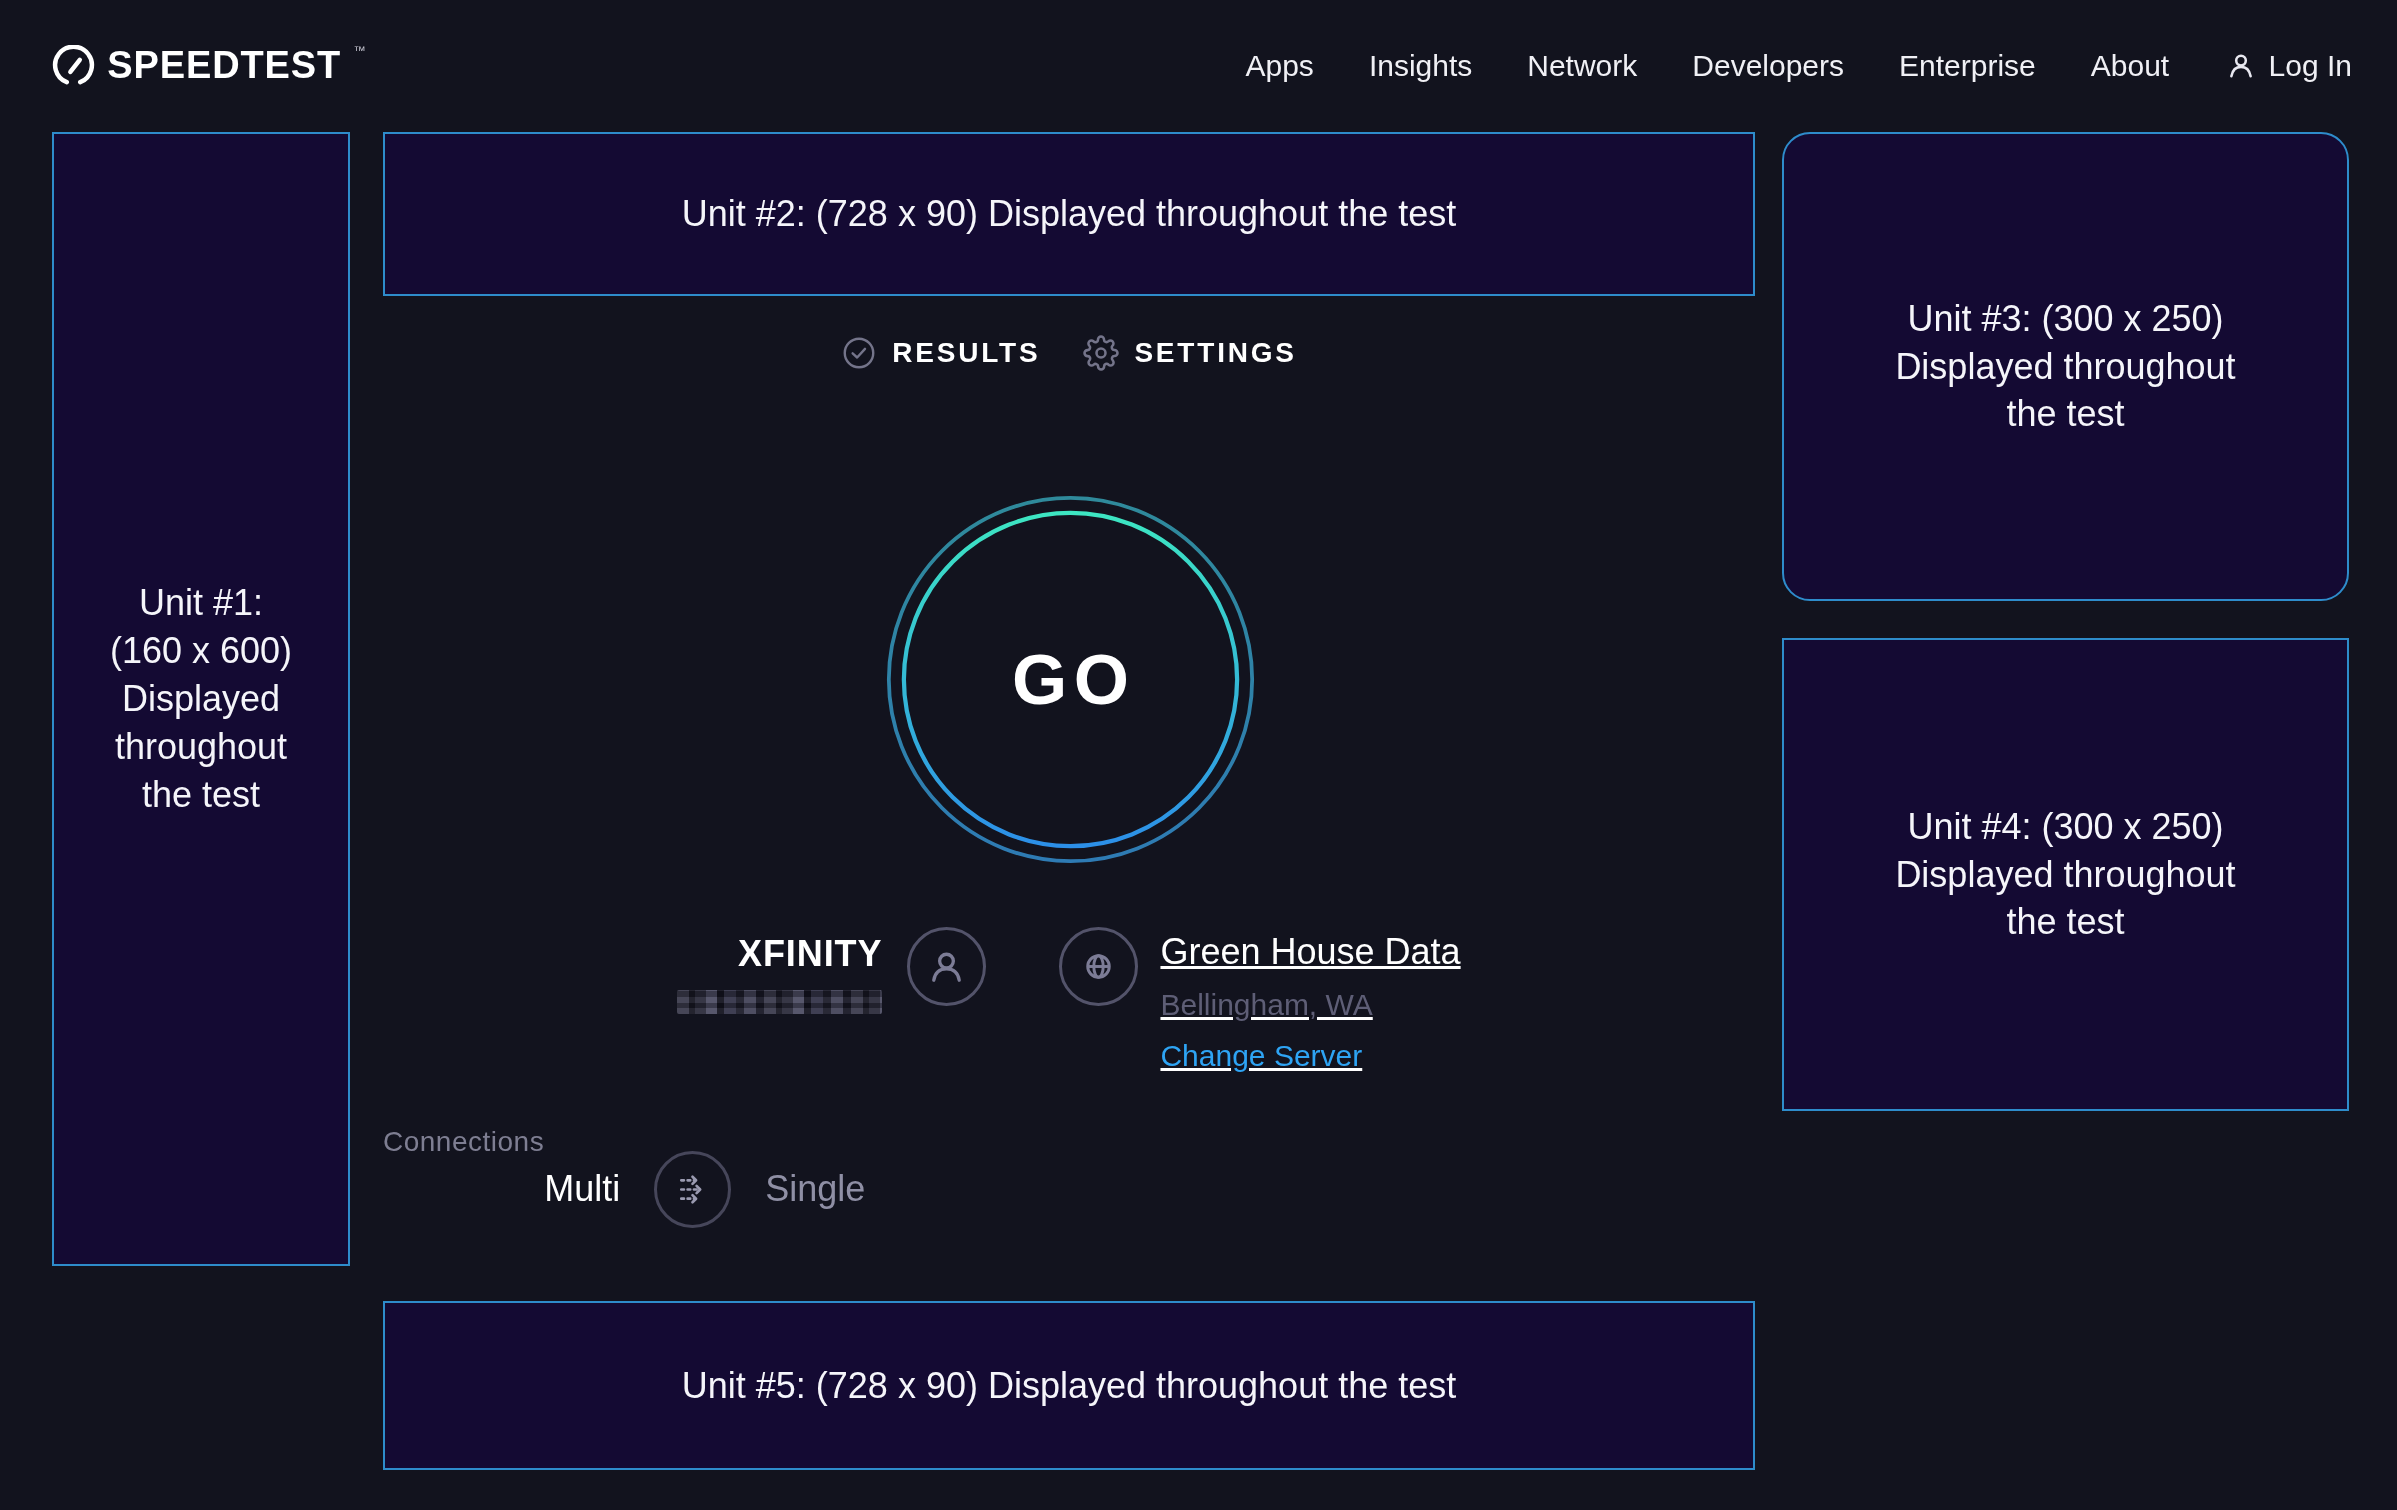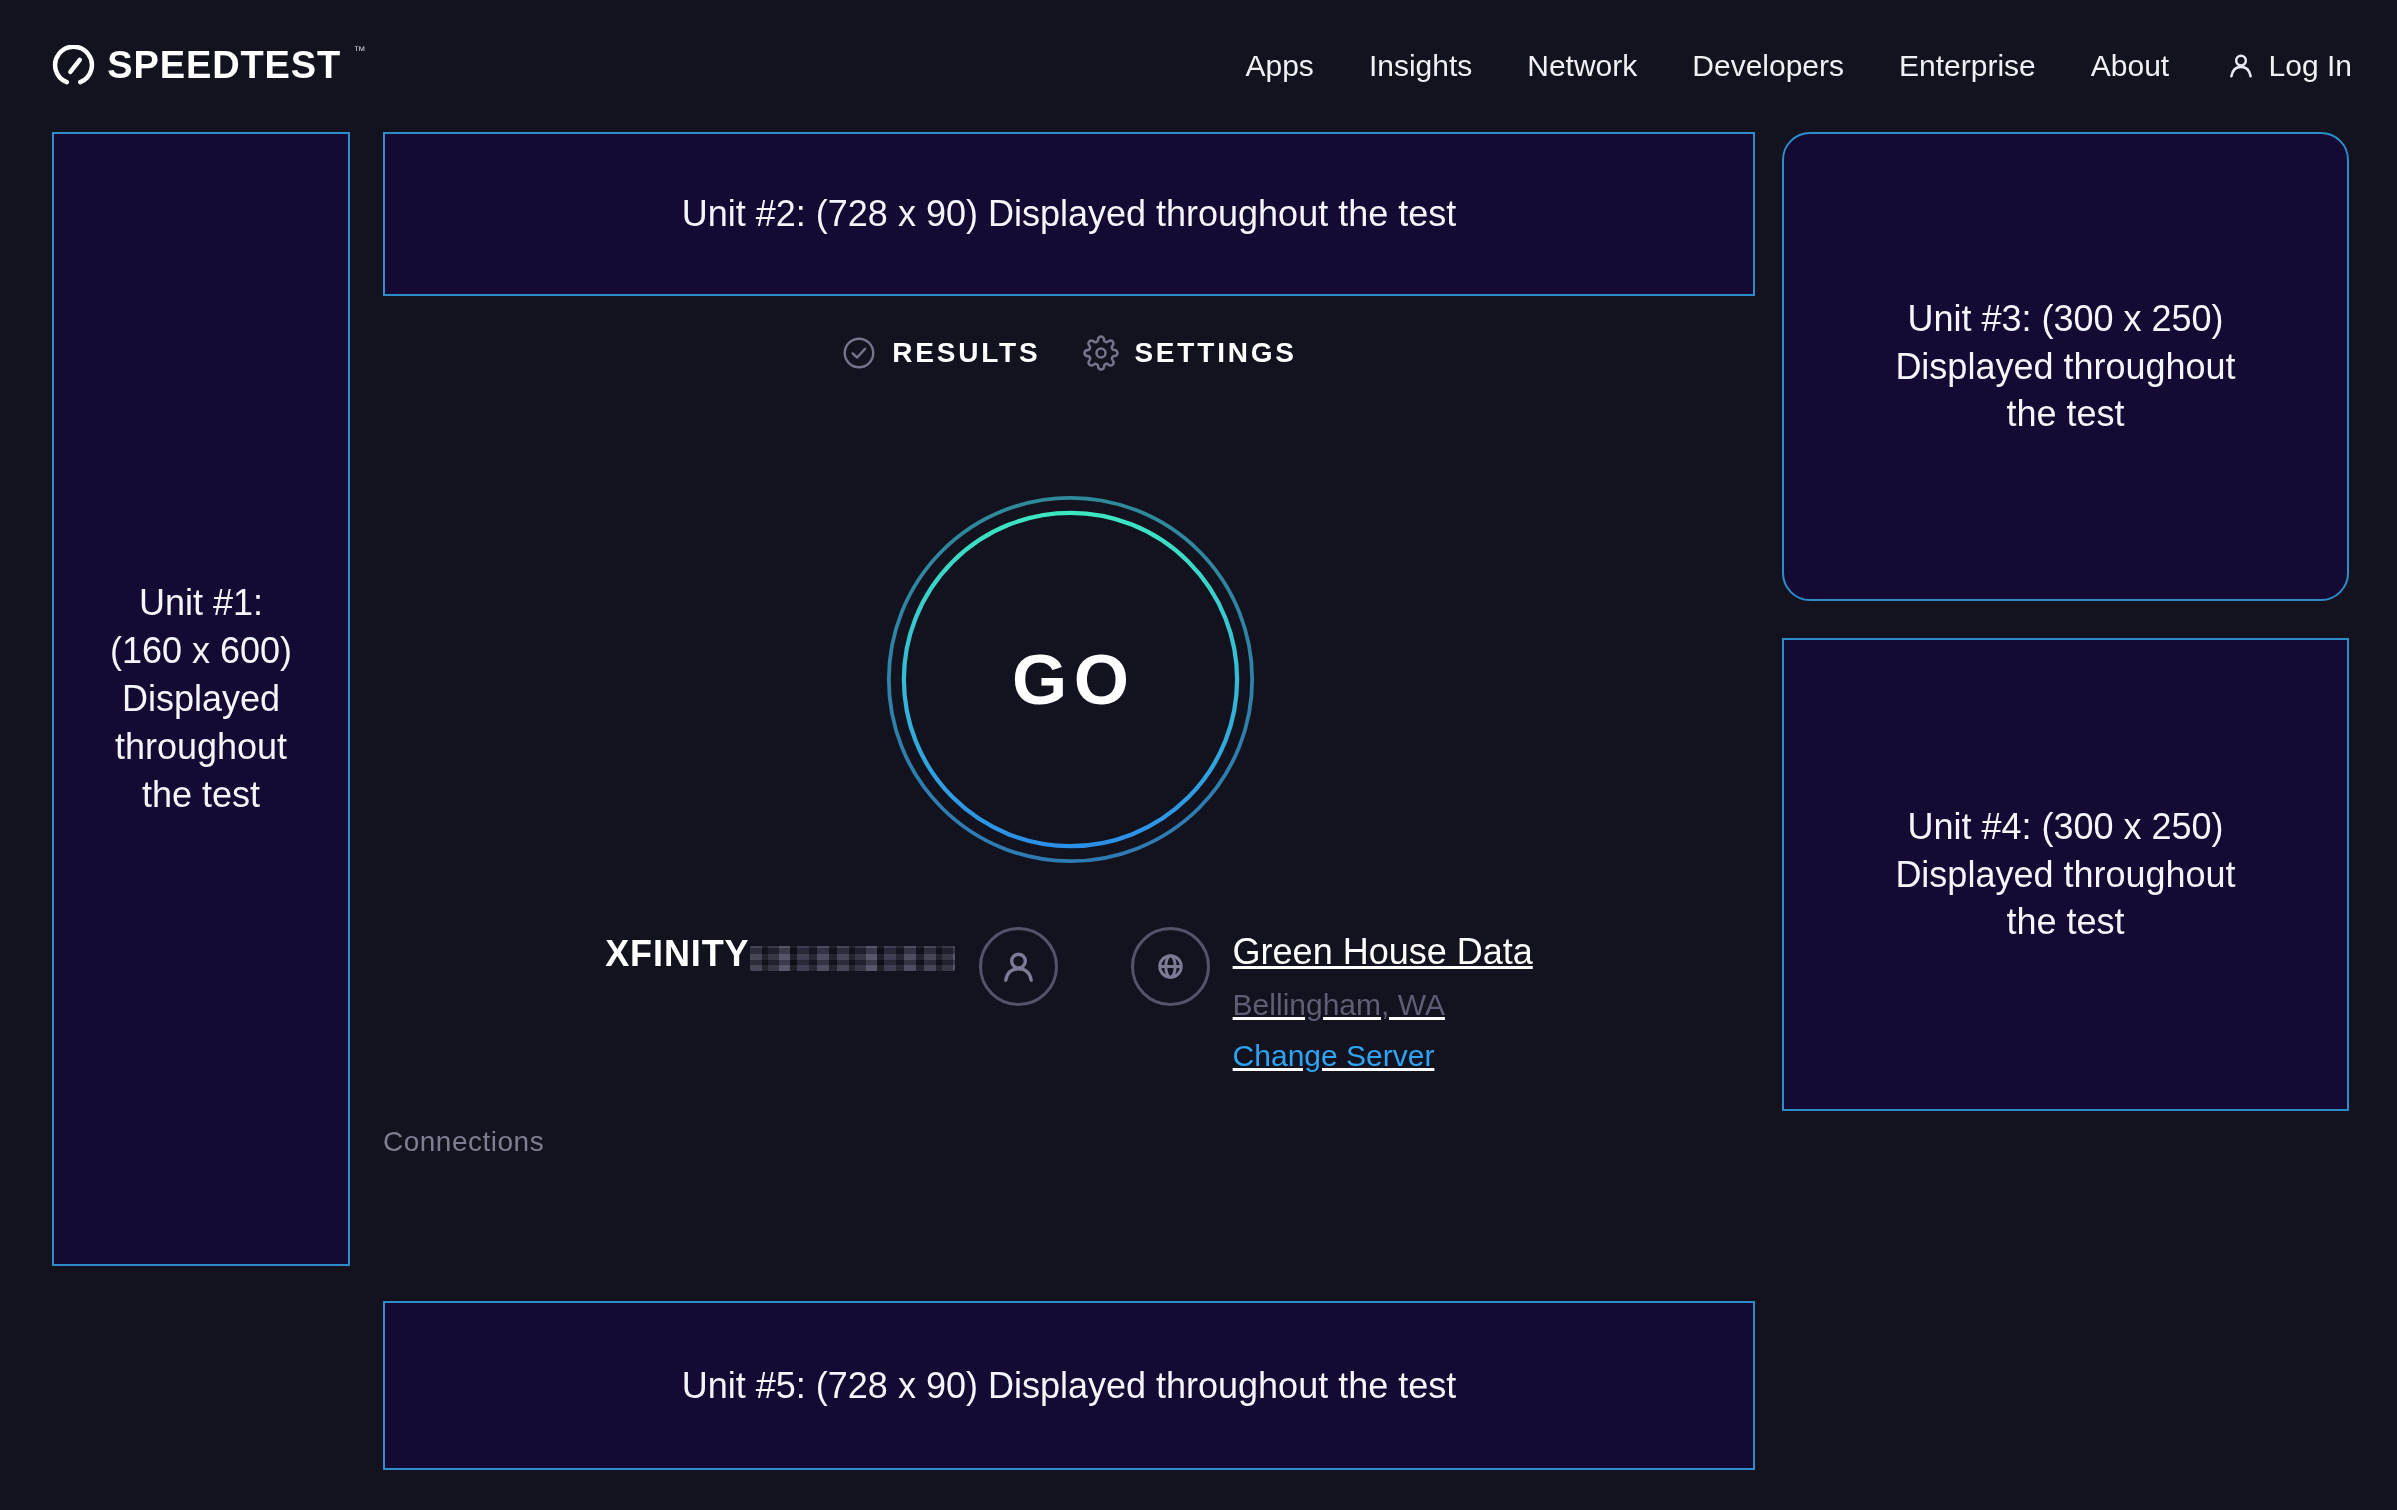--- a/index.html
+++ b/index.html
@@ -45,21 +45,21 @@
   .go-label { position:absolute; inset:0; display:flex; align-items:center; justify-content:center;
               font-size:71px; font-weight:600; letter-spacing:6.6px; padding-left:6.6px; color:#ffffff; }
 
   
   .provider { position:absolute; top:927px; left:383px; width:1372px;
               display:flex; justify-content:center; align-items:flex-start; gap:73px; }
   .icon-circle { width:79px; height:79px; border:3.8px solid #53536a; border-radius:50%;
                  display:flex; align-items:center; justify-content:center; color:#7c7c96; flex:none; }
   .icon-circle svg { width:47px; height:47px; display:block; }
   .isp { display:flex; align-items:flex-start; gap:24.5px; }
-  .isp-text { display:flex; align-items:center; }
+  .isp-text { display:flex; flex-direction:column; align-items:flex-end; }
   .isp-name { font-size:36px; font-weight:600; letter-spacing:0.9px; margin-top:5.6px; color:#ffffff; }
   .blur-bar { margin-top:15px; width:205px; height:24.5px; border-radius:1.9px;
     background:
       repeating-linear-gradient(0deg, rgba(255,255,255,0.05) 0 5.6px, rgba(0,0,0,0.25) 5.6px 11.3px),
       repeating-linear-gradient(90deg,
         #3c3c4e 0 12.2px, #181824 12.2px 18px, #2c2c3c 18px 29px, #4e4e64 29px 40px,
         #141420 40px 47px, #35354a 47px 59px, #1d1d2b 59px 67px, #44445a 67px 79px,
         #181826 79px 87px);
   }
   .server { display:flex; align-items:flex-start; gap:22.6px;text-decoration:underline; }
@@ -192,14 +192,28 @@
     <div class="server-info">
       <div class="server-name">Green House Data</div>
       <div class="server-loc">Bellingham, WA</div>
       <div class="change-server">Change Server</div>
     </div>
   </div>
 </div>
 
 <div class="connections">
   <div class="conn-label">Connections</div>
+  <div class="conn-row">
+    <div class="conn-option conn-multi">Multi</div>
+    <div class="conn-toggle">
+      <svg viewBox="0 0 48 48" fill="none" stroke="currentColor" stroke-width="2.6" stroke-linecap="round" stroke-linejoin="round">
+        <line x1="13" y1="15" x2="26" y2="15" stroke-dasharray="2.6 3.6"></line>
+        <path d="M24 11.5 L27.5 15 L24 18.5"></path>
+        <line x1="13" y1="24" x2="30" y2="24" stroke-dasharray="2.6 3.6"></line>
+        <path d="M28 20.5 L31.5 24 L28 27.5"></path>
+        <line x1="13" y1="33" x2="26" y2="33" stroke-dasharray="2.6 3.6"></line>
+        <path d="M24 29.5 L27.5 33 L24 36.5"></path>
+      </svg>
+    </div>
+    <div class="conn-option conn-single">Single</div>
+  </div>
 </div>
 
 
 </body></html>

